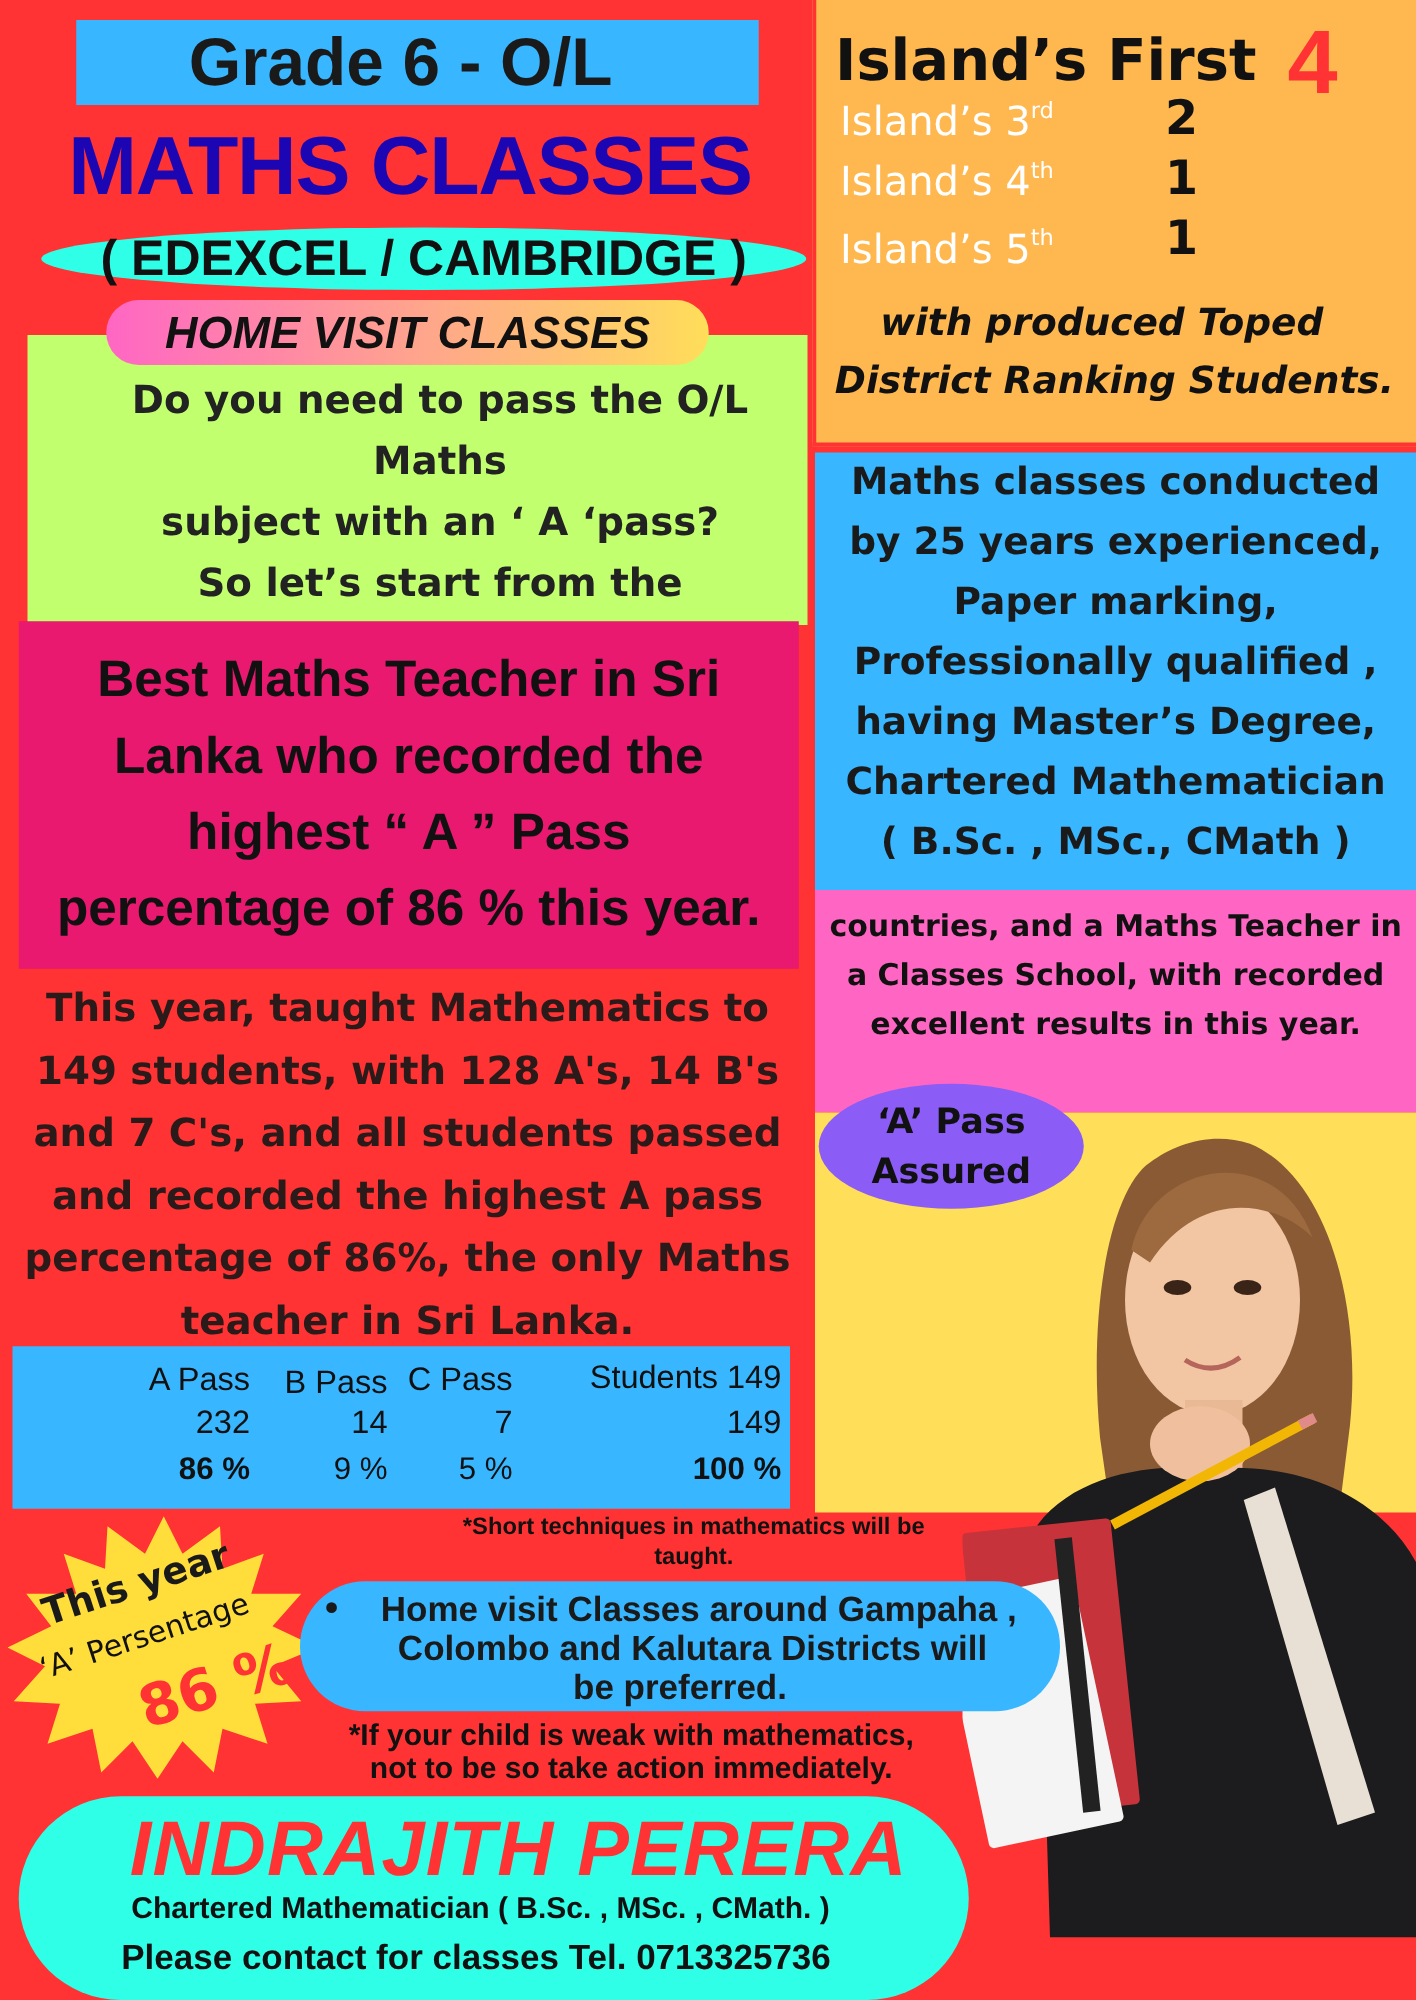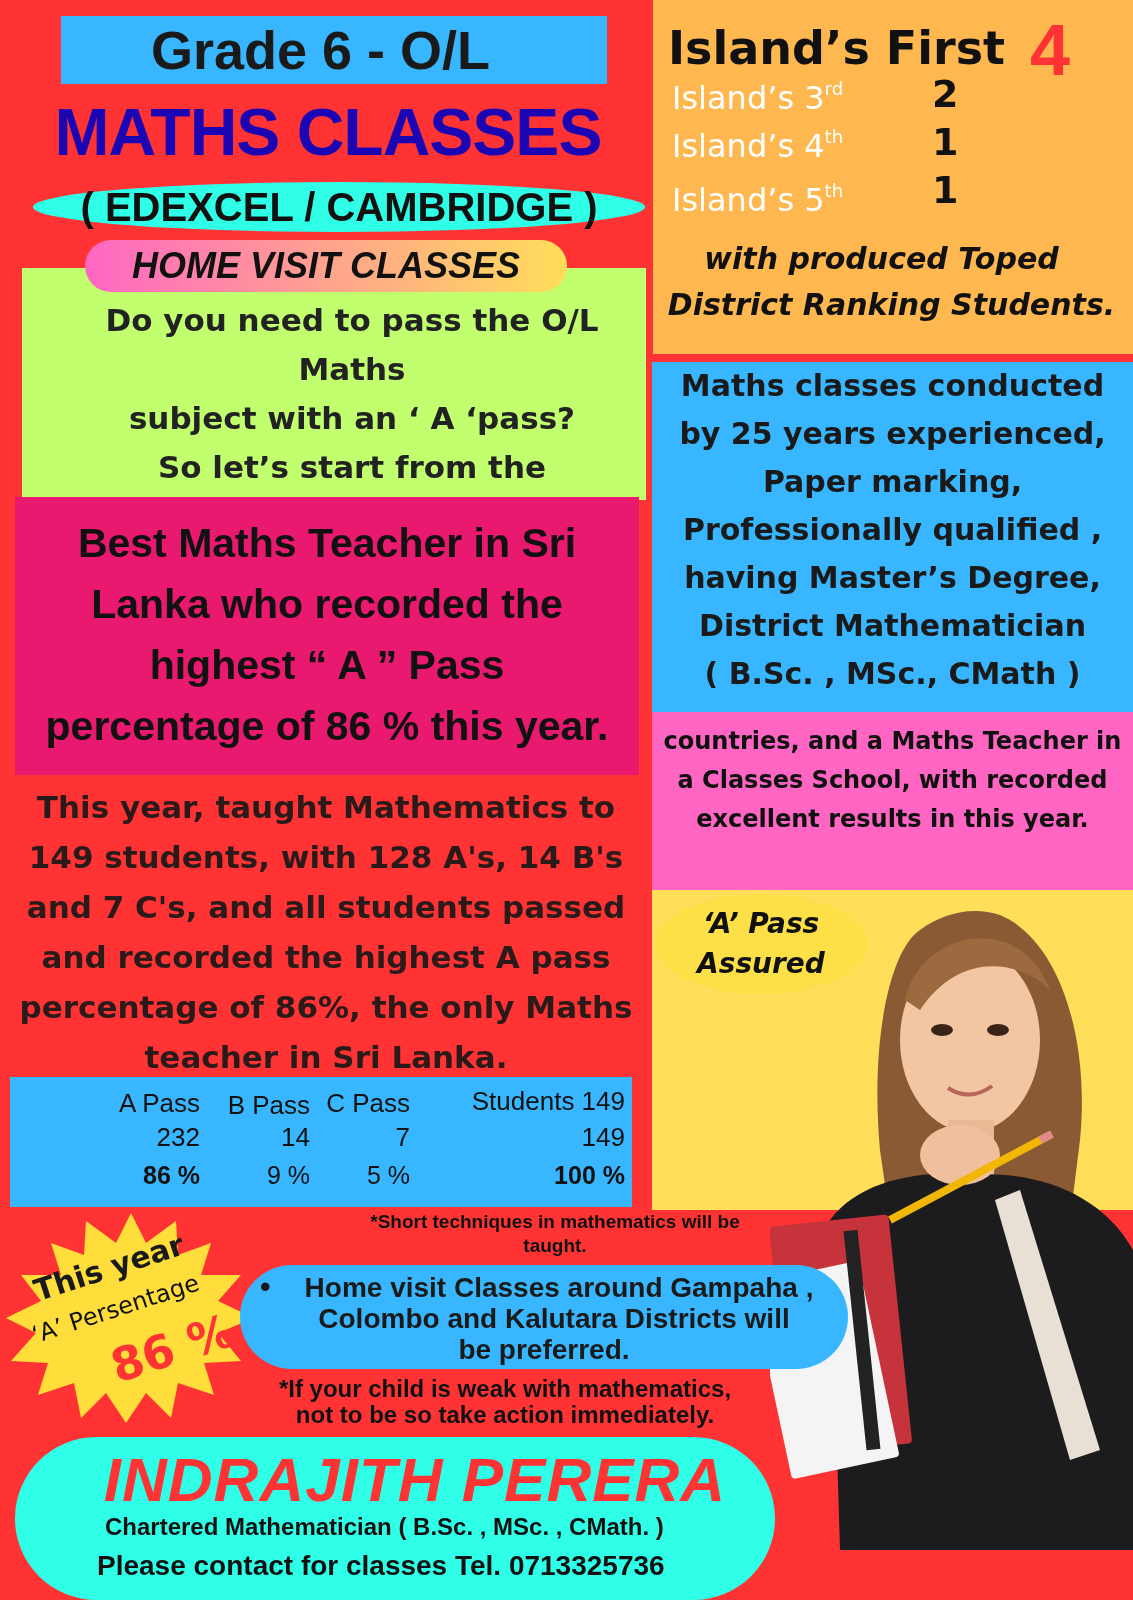--- a/index.html
+++ b/index.html
@@ -110,23 +110,23 @@
     left: 652px; top: 712px; width: 481px; height: 178px;
     background: #ff66c4;
     font-family: "DejaVu Sans", sans-serif; font-weight: bold;
     font-size: 24px; line-height: 39px; color: #111; padding-top: 10px;
   }
   #yellow-box {
     left: 652px; top: 890px; width: 481px; height: 320px;
     background: #ffde59;
   }
   #assured-pill {
-    left: 655px; top: 894px; width: 212px; height: 100px;
-    background: #fde047; border-radius: 50%;
-    font-family: "DejaVu Sans", sans-serif; font-weight: bold; font-style: italic;
+    left: 655px; top: 867px; width: 212px; height: 100px;
+    background: #8b5cf6; border-radius: 50%;
+    font-family: "DejaVu Sans", sans-serif; font-weight: bold; 
     font-size: 28px; line-height: 40px; color: #111; padding-top: 10px;
   }
 
   
   #girl { left: 770px; top: 890px; width: 363px; height: 660px; }
 
   
   #short-tech {
     left: 330px; top: 1210px; width: 450px;
     font-family: "Liberation Sans", sans-serif; font-weight: bold;
@@ -246,21 +246,21 @@
   <div style="padding-right:20px">with produced Toped</div>
   <div>District Ranking Students.</div>
 </div>
 
 <div id="qual-box" class="abs center">
   <div>Maths classes conducted</div>
   <div>by 25 years experienced,</div>
   <div>Paper marking,</div>
   <div>Professionally qualified ,</div>
   <div>having Master’s Degree,</div>
-  <div>District Mathematician</div>
+  <div>Chartered Mathematician</div>
   <div>( B.Sc. , MSc., CMath )</div>
 </div>
 
 <div id="exp-box" class="abs center">
   <div>countries, and a Maths Teacher in</div>
   <div>a Classes School, with recorded</div>
   <div>excellent results in this year.</div>
 </div>
 
 <div id="yellow-box" class="abs"></div>

